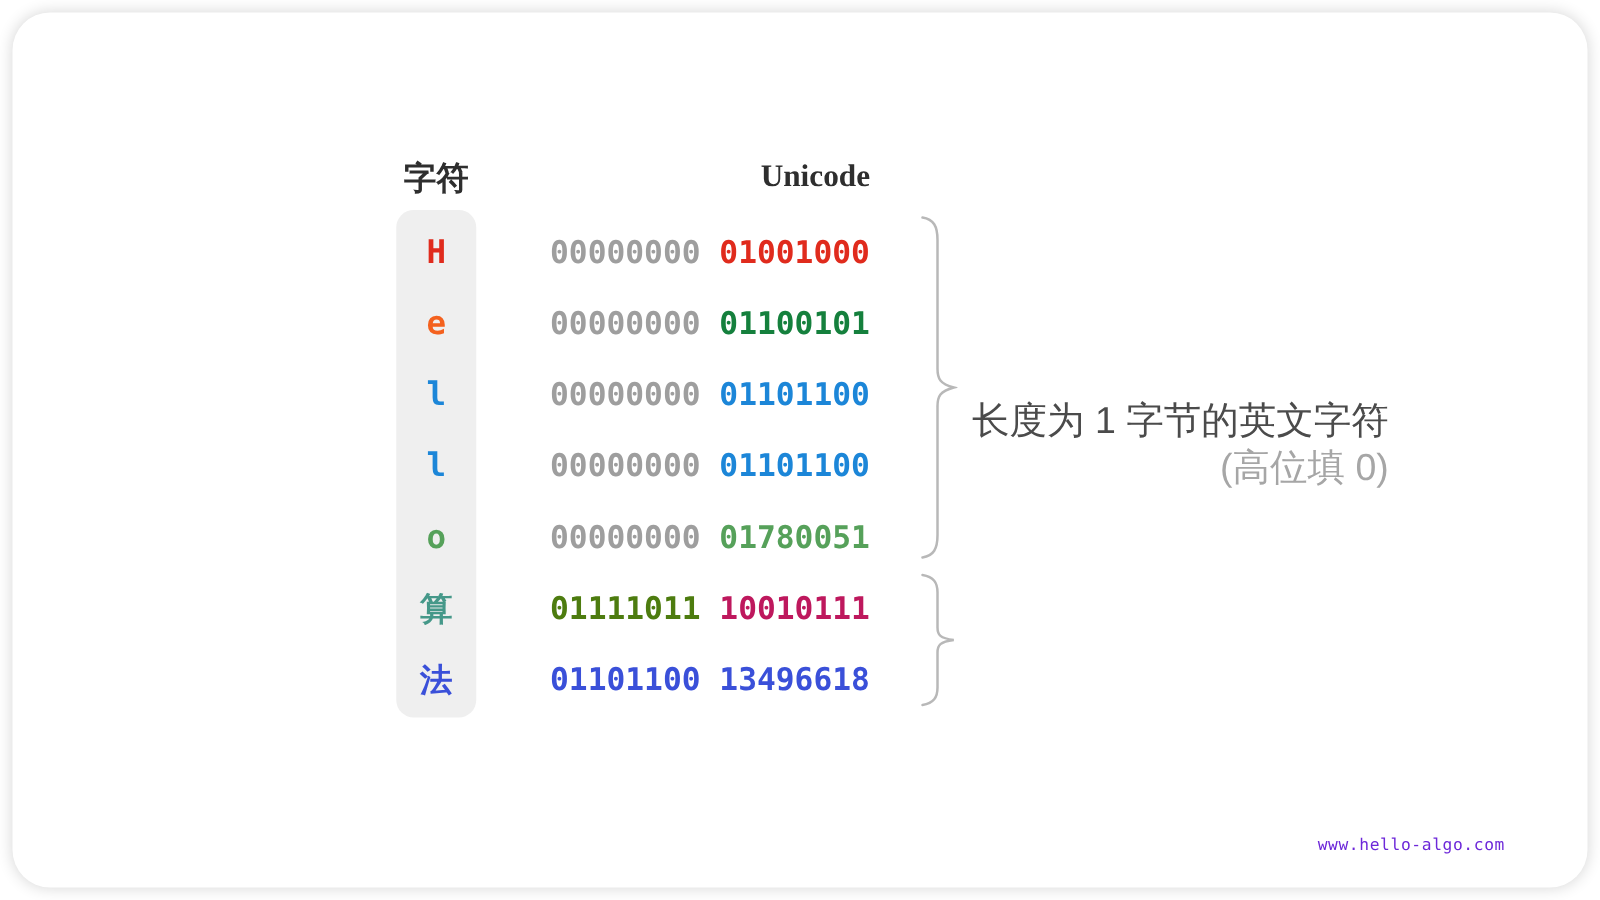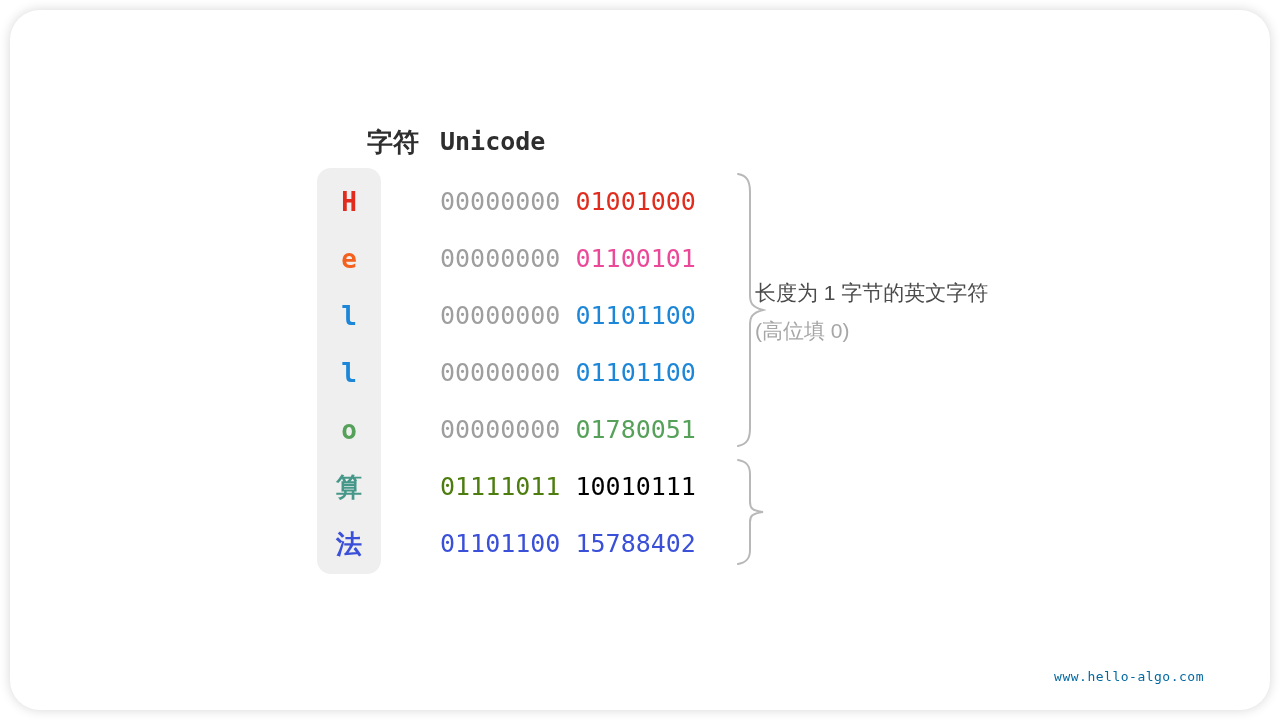--- a/index.html
+++ b/index.html
@@ -10,94 +10,94 @@
   .card{
     position:absolute;left:10px;top:10px;right:10px;bottom:10px;
     background:#ffffff;border-radius:30px;
     box-shadow:0 0 12px rgba(0,0,0,0.16);
   }
   .mono{font-family:"DejaVu Sans Mono","Liberation Mono",monospace;}
 
   .col-header-char{
     position:absolute;left:307px;top:114px;width:64px;height:36px;
     line-height:36px;text-align:center;
-    font-size:26px;font-weight:bold;color:#2e2e2e;margin-left:44px;
+    font-size:26px;font-weight:bold;color:#2e2e2e;
   }
   .col-header-unicode{
     position:absolute;left:430px;top:114px;width:256px;height:36px;
-    line-height:36px;text-align:left;
-    font-size:25px;font-weight:bold;color:#2e2e2e;
+    line-height:36px;text-align:right;
+    font-size:25px;font-weight:bold;color:#2e2e2e;font-family:Liberation Serif, serif;
   }
   .char-column-bg{
     position:absolute;left:307px;top:158px;width:64px;height:406px;
     background:#efefef;border-radius:14px;
   }
   .row{position:absolute;left:0;width:1280px;height:40px;}
   .row .char{
     position:absolute;left:307px;width:64px;height:40px;line-height:40px;
     text-align:center;font-size:26px;font-weight:bold;
   }
   .row .bits{
     position:absolute;left:430px;height:40px;line-height:40px;
-    font-size:25px;font-weight:normal;white-space:pre;
+    font-size:25px;font-weight:bold;white-space:pre;
   }
   .bits .b1-gray{color:#9e9e9e;}
 
   .brace{position:absolute;left:726px;}
   .brace path{fill:none;stroke:#b8b8b8;stroke-width:2;stroke-linecap:round;}
 
   .annot{
-    position:absolute;left:745px;width:356px;text-align:left;
-    font-size:21px;color:#4b4b4b;line-height:38px;
+    position:absolute;left:745px;width:356px;text-align:right;
+    font-size:30px;color:#4b4b4b;line-height:38px;margin-top:44px;
   }
   .annot .sub{font-weight:normal;color:#a6a6a6;}
 
   .watermark{
     position:absolute;right:66px;bottom:26px;
-    font-size:13px;color:#0369a1;letter-spacing:0.5px;
+    font-size:13px;color:#6d28d9;letter-spacing:0.5px;
   }
 </style>
 </head>
 <body>
 
 <div class="stage">
   <div class="card">
 
     <div class="col-header-char">字符</div>
     <div class="col-header-unicode mono">Unicode</div>
 
     <div class="char-column-bg"></div>
 
     <div class="row" style="top:172px">
       <span class="char mono" style="color: rgb(224, 43, 29);">H</span>
       <span class="bits mono"><span class="b1-gray">00000000</span><span> </span><span style="color: rgb(224, 43, 29);">01001000</span></span>
     </div>
     <div class="row" style="top:229px">
       <span class="char mono" style="color: rgb(244, 97, 30);">e</span>
-      <span class="bits mono"><span class="b1-gray">00000000</span><span> </span><span style="color: #ec4899;">01100101</span></span>
+      <span class="bits mono"><span class="b1-gray">00000000</span><span> </span><span style="color: #15803d;">01100101</span></span>
     </div>
     <div class="row" style="top:286px">
       <span class="char mono" style="color: rgb(28, 134, 216);">l</span>
       <span class="bits mono"><span class="b1-gray">00000000</span><span> </span><span style="color: rgb(28, 134, 216);">01101100</span></span>
     </div>
     <div class="row" style="top:343px">
       <span class="char mono" style="color: rgb(28, 134, 216);">l</span>
       <span class="bits mono"><span class="b1-gray">00000000</span><span> </span><span style="color: rgb(28, 134, 216);">01101100</span></span>
     </div>
     <div class="row" style="top:400px">
       <span class="char mono" style="color: rgb(86, 161, 90);">o</span>
       <span class="bits mono"><span class="b1-gray">00000000</span><span> </span><span style="color: rgb(86, 161, 90);">01780051</span></span>
     </div>
     <div class="row" style="top:457px">
       <span class="char" style="color: rgb(69, 152, 137);">算</span>
-      <span class="bits mono"><span style="color: #4d7c0f;">01111011</span><span> </span><span style="color: #000000;">10010111</span></span>
+      <span class="bits mono"><span style="color: #4d7c0f;">01111011</span><span> </span><span style="color: #be185d;">10010111</span></span>
     </div>
     <div class="row" style="top:514px">
       <span class="char" style="color: rgb(58, 80, 217);">法</span>
-      <span class="bits mono"><span style="color: rgb(58, 80, 217);">01101100</span><span> </span><span style="color: rgb(58, 80, 217);">15788402</span></span>
+      <span class="bits mono"><span style="color: rgb(58, 80, 217);">01101100</span><span> </span><span style="color: rgb(58, 80, 217);">13496618</span></span>
     </div>
 
     <svg class="brace" style="top:162px" width="30" height="276" viewBox="0 0 30 276">
       <path d="M 2 2 C 11 3.5, 14 9, 14 20 L 14 123 C 14 131, 16 135, 27 138 C 16 141, 14 145, 14 153 L 14 256 C 14 267, 11 272.5, 2 274"></path>
     </svg>
     <svg class="brace" style="top:448px" width="30" height="108" viewBox="0 0 30 108">
       <path d="M 2 2 C 11 3.5, 14 8, 14 16 L 14 44 C 14 50, 16 52.5, 27 54 C 16 55.5, 14 58, 14 64 L 14 92 C 14 100, 11 104.5, 2 106"></path>
     </svg>
 
     <div class="annot" style="top:264px">

